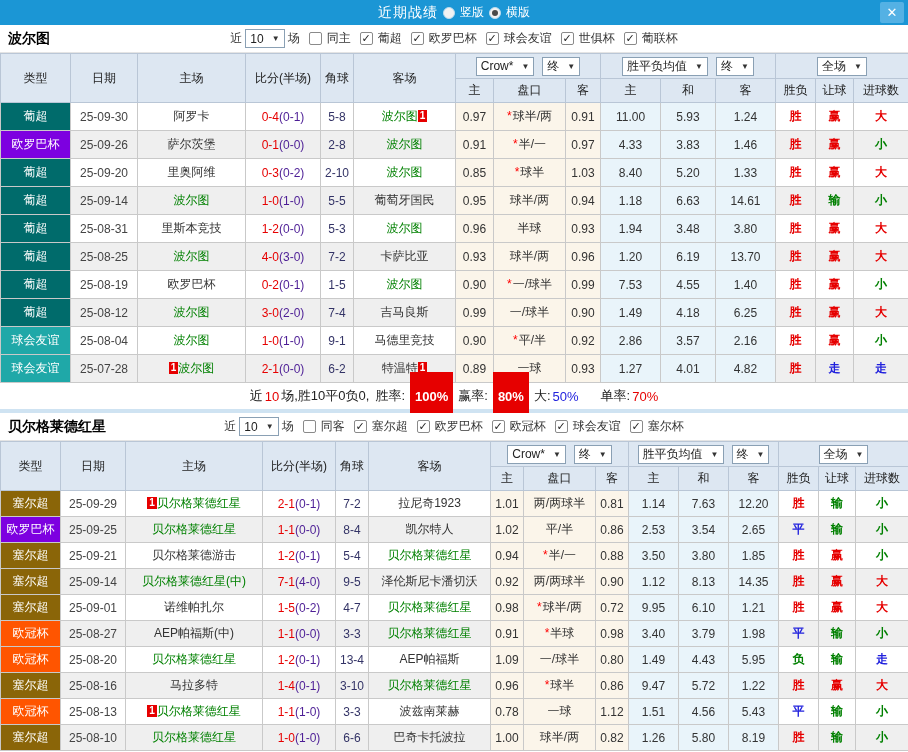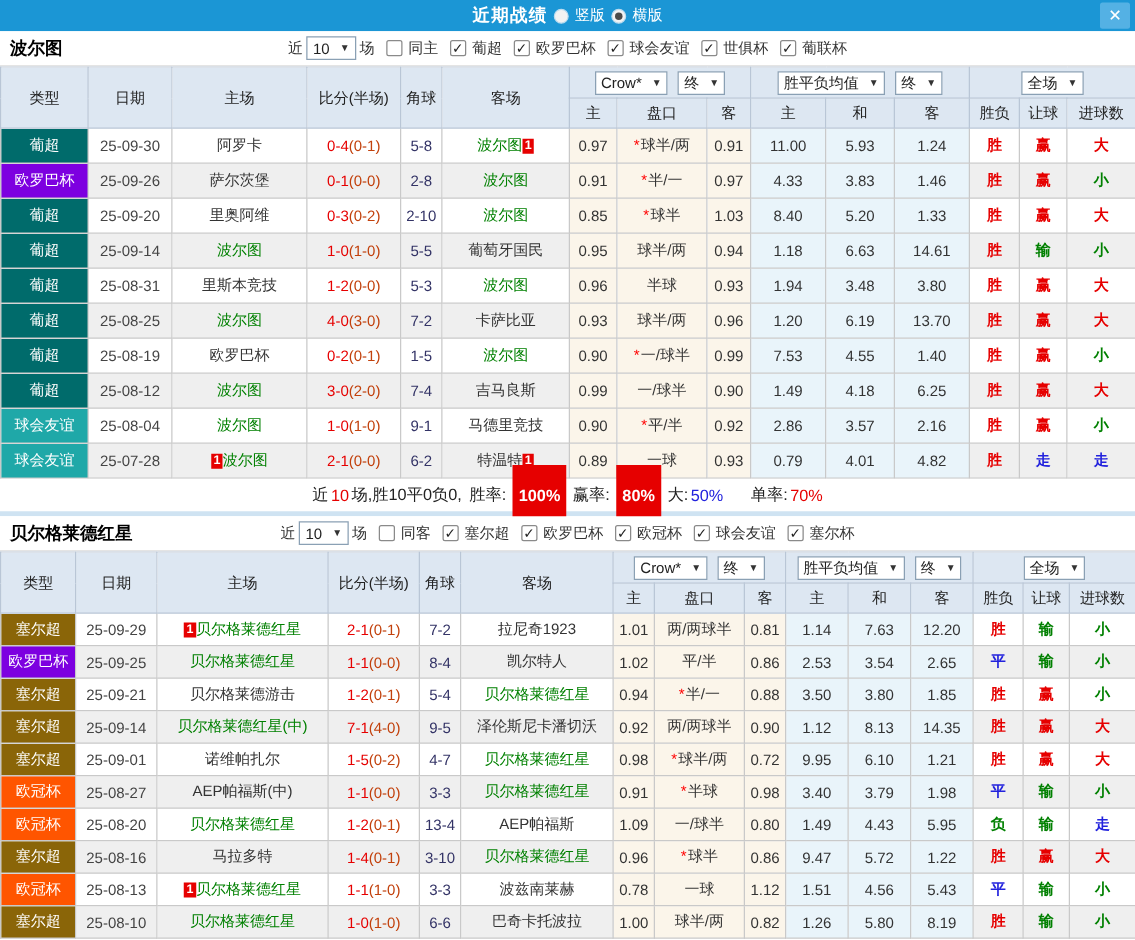--- a/index.html
+++ b/index.html
@@ -1,20 +1,20 @@
 <!DOCTYPE html>
 <html><head>
 <meta charset="utf-8">
 <style>
 *{box-sizing:border-box;margin:0;padding:0}
 html,body{width:908px;height:752px;overflow:hidden}
 body{font-family:"Liberation Sans","DejaVu Sans",sans-serif;font-size:12px;color:#333;background:#fff}
 .titlebar{height:25px;background:#1b96d5;display:flex;align-items:center;position:relative;color:#fff}
 .title-group{margin:0 auto;display:flex;align-items:center;gap:5px}
-.app-title{font-weight:bold;font-size:14px;letter-spacing:1px}
+.app-title{font-weight:normal;font-size:14px;letter-spacing:1px}
 .radio{width:12px;height:12px;border-radius:50%;background:#f2f2f2;border:1px solid #bcdcef;display:inline-block;position:relative}
 .radio.on::after{content:"";position:absolute;left:2px;top:2px;right:2px;bottom:2px;background:#4a4a4a;border-radius:50%}
 .radio-label{font-size:12px}
 .close-btn{position:absolute;right:4px;top:2px;width:24px;height:21px;background:#54b1e4;color:#fff;font-weight:bold;text-align:center;line-height:21px;border-radius:2px;font-size:13px;cursor:pointer}
 .filter-row{height:28px;display:flex;align-items:center;justify-content:center;background:#fff;position:relative;border-bottom:1px solid #e4e4e4}
 .team-title{position:absolute;left:8px;font-weight:bold;font-size:14px;color:#000}
 .filters{display:flex;align-items:center;gap:3px}
 .selbox{display:inline-flex;align-items:center;gap:8px;border:1px solid #8aa0b4;background:#fff;height:19px;padding:0 4px;font-size:12px;color:#222;cursor:pointer}
 .selbox .arrow{font-size:8px;color:#333}
 .cb{width:13px;height:13px;border:1px solid #8a8a8a;background:#fff;display:inline-flex;align-items:center;justify-content:center;font-size:11px;font-weight:bold;color:#fff;border-radius:2px;cursor:pointer;margin-left:6px;margin-right:2px}
@@ -26,21 +26,21 @@
 thead tr.h2 th{height:24px}
 .t1 tbody td{height:28px}
 .t2 tbody td{height:26px}
 tbody tr.alt td{background:#efefef}
 td.cream{background:#fbf5ea !important}
 td.pale{background:#e9f4fa !important}
 td.type{color:#fff;font-size:12px}
 td.datec{color:#444}
 .green{color:#008000}
 .score .ft{color:#e60000}
-.score .ht{color:#c2410c}
+.score .ht{color:#4c1d95}
 td.corner{color:#333366}
 .badge1{display:inline-block;background:#e60000;color:#fff;font-size:10px;line-height:12px;height:12px;padding:0 2px;vertical-align:1px;font-weight:bold}
 .star{color:#ff0000;margin-right:1px}
 td.res{font-weight:bold}
 .summary{height:26px;display:flex;align-items:center;justify-content:center;gap:2px;font-size:13px;background:#fff;color:#222}
 .summary .red{color:#e60000}
 .summary .blue{color:#2222dd}
 .rate-badge{background:#e60000;color:#fff;font-weight:bold;padding:17px 5px;margin:0 3px}
 .divider{height:4px;background:#cfe3f2}
 .hdr-sels{display:flex;align-items:flex-start;justify-content:center;gap:8px}
@@ -310,21 +310,21 @@
       <tr class="alt">
         <td class="type" style="background: rgb(31, 168, 168);">球会友谊</td>
         <td class="datec">25-07-28</td>
         <td><span class="badge1">1</span><span class="green">波尔图</span></td>
         <td class="score"><span class="ft">2-1</span><span class="ht">(0-0)</span></td>
         <td class="corner">6-2</td>
         <td><span>特温特</span><span class="badge1">1</span></td>
         <td class="cream">0.89</td>
         <td class="cream">一球</td>
         <td class="cream">0.93</td>
-        <td class="pale">0.79</td>
+        <td class="pale">1.27</td>
         <td class="pale">4.01</td>
         <td class="pale">4.82</td>
         <td class="res" style="color: rgb(230, 0, 0);">胜</td>
         <td class="res" style="color: rgb(34, 34, 221);">走</td>
         <td class="res" style="color: rgb(34, 34, 221);">走</td>
       </tr>
     </tbody>
   </table>
 <div class="summary">
   <span>近</span>

